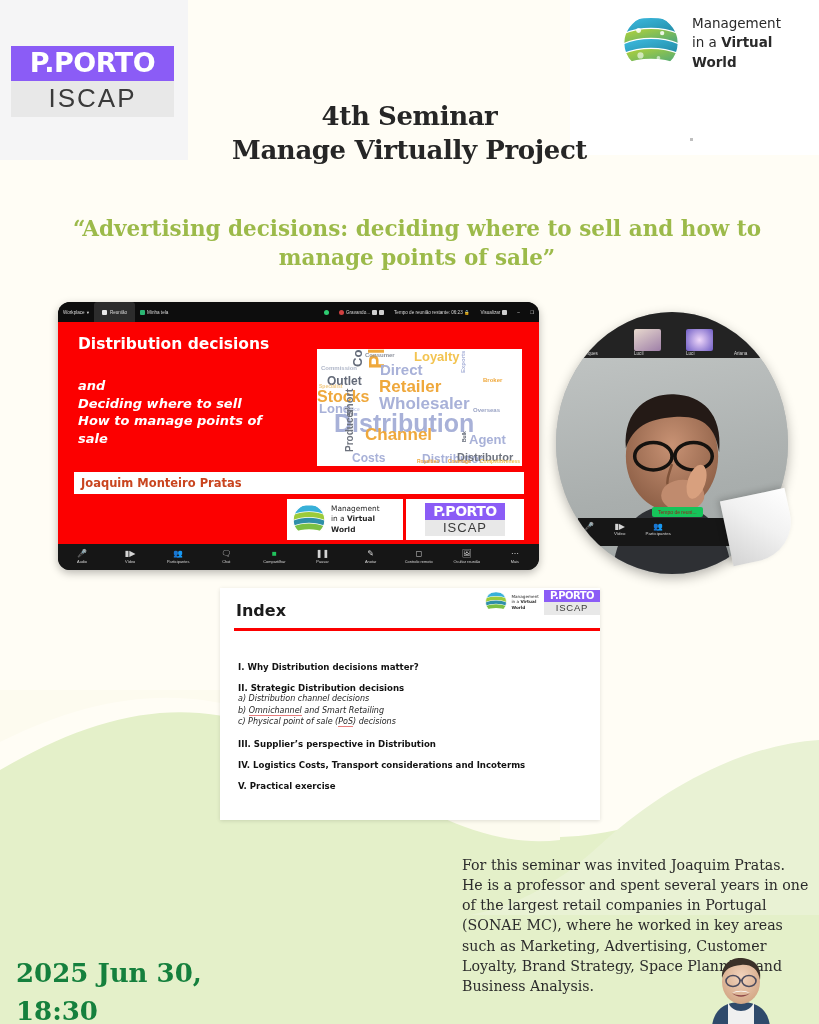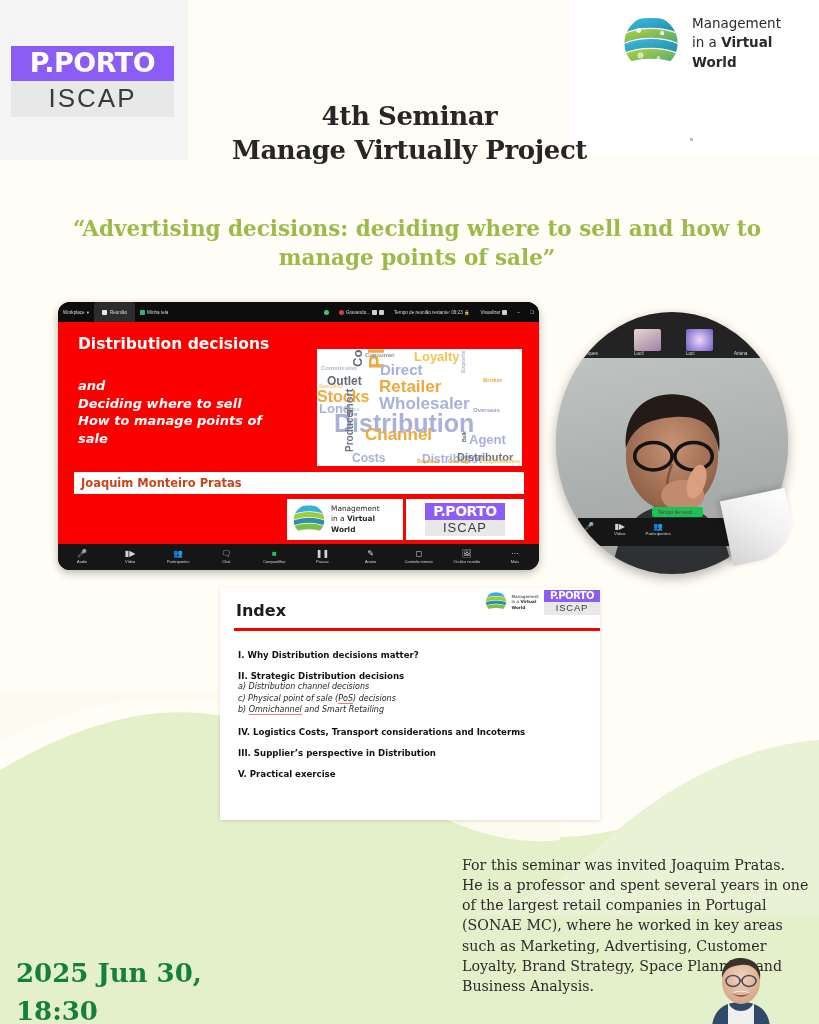--- a/index.html
+++ b/index.html
@@ -194,21 +194,21 @@
   .idx-pporto .pporto-top { font-size: 10px; padding: 1px 0 1px; }
   .idx-pporto .pporto-bot { font-size: 9.5px; letter-spacing: 0.8px; padding: 1px 0 2px; }
   .index-rule {
     position: absolute; left: 14px; right: 0; top: 40px; height: 2.5px; background: #FC0000;
   }
   .index-list {
     position: absolute; left: 18px; top: 58px; right: 12px;
     font-family: "DejaVu Sans", sans-serif; color: #121212;
   }
   .ix-main { font-weight: bold; font-size: 8.6px; margin-top: 11px; }
-  .ix-main:first-child { margin-top: 4px; }
+  .ix-main:first-child { margin-top: 16px; }
   .ix-sub { font-style: italic; font-size: 8px; line-height: 1.45; color: #1E1E1E; }
   .ul-red { border-bottom: 1px solid #E87C7C; }
 
   
   .bio {
     position: absolute; left: 462px; top: 855px; width: 348px; z-index: 3;
     font-family: "DejaVu Serif", serif; font-size: 14.2px; line-height: 1.42;
     color: #2B2B2B;
   }
   .datetime {
@@ -510,24 +510,24 @@
       <div class="pporto-top">P.PORTO</div>
       <div class="pporto-bot">ISCAP</div>
     </div>
   </div>
   <div class="index-rule"></div>
 
   <div class="index-list">
     <div class="ix-main">I. Why Distribution decisions matter?</div>
     <div class="ix-main">II. Strategic Distribution decisions</div>
     <div class="ix-sub">a) Distribution channel decisions</div>
+    <div class="ix-sub"><span>b) </span><span class="ul-red">Omnichannel</span><span> and Smart Retailing</span></div>
     <div class="ix-sub"><span>c) Physical point of sale (</span><span class="ul-red">PoS</span><span>) decisions</span></div>
-    <div class="ix-sub"><span>b) </span><span class="ul-red">Omnichannel</span><span> and Smart Retailing</span></div>
+    <div class="ix-main">III. Supplier’s perspective in Distribution</div>
     <div class="ix-main">IV. Logistics Costs, Transport considerations and Incoterms</div>
-    <div class="ix-main">III. Supplier’s perspective in Distribution</div>
     <div class="ix-main">V. Practical exercise</div>
   </div>
 </div>
 
 <div class="bio">For this seminar was invited Joaquim Pratas. He is a professor and spent several years in one of the largest retail companies in Portugal (SONAE MC), where he worked in key areas such as Marketing, Advertising, Customer Loyalty, Brand Strategy, Space Planning and Business Analysis.</div>
 
 <div class="datetime">
   <div>2025 Jun 30,</div>
   <div>18:30</div>
 </div>

